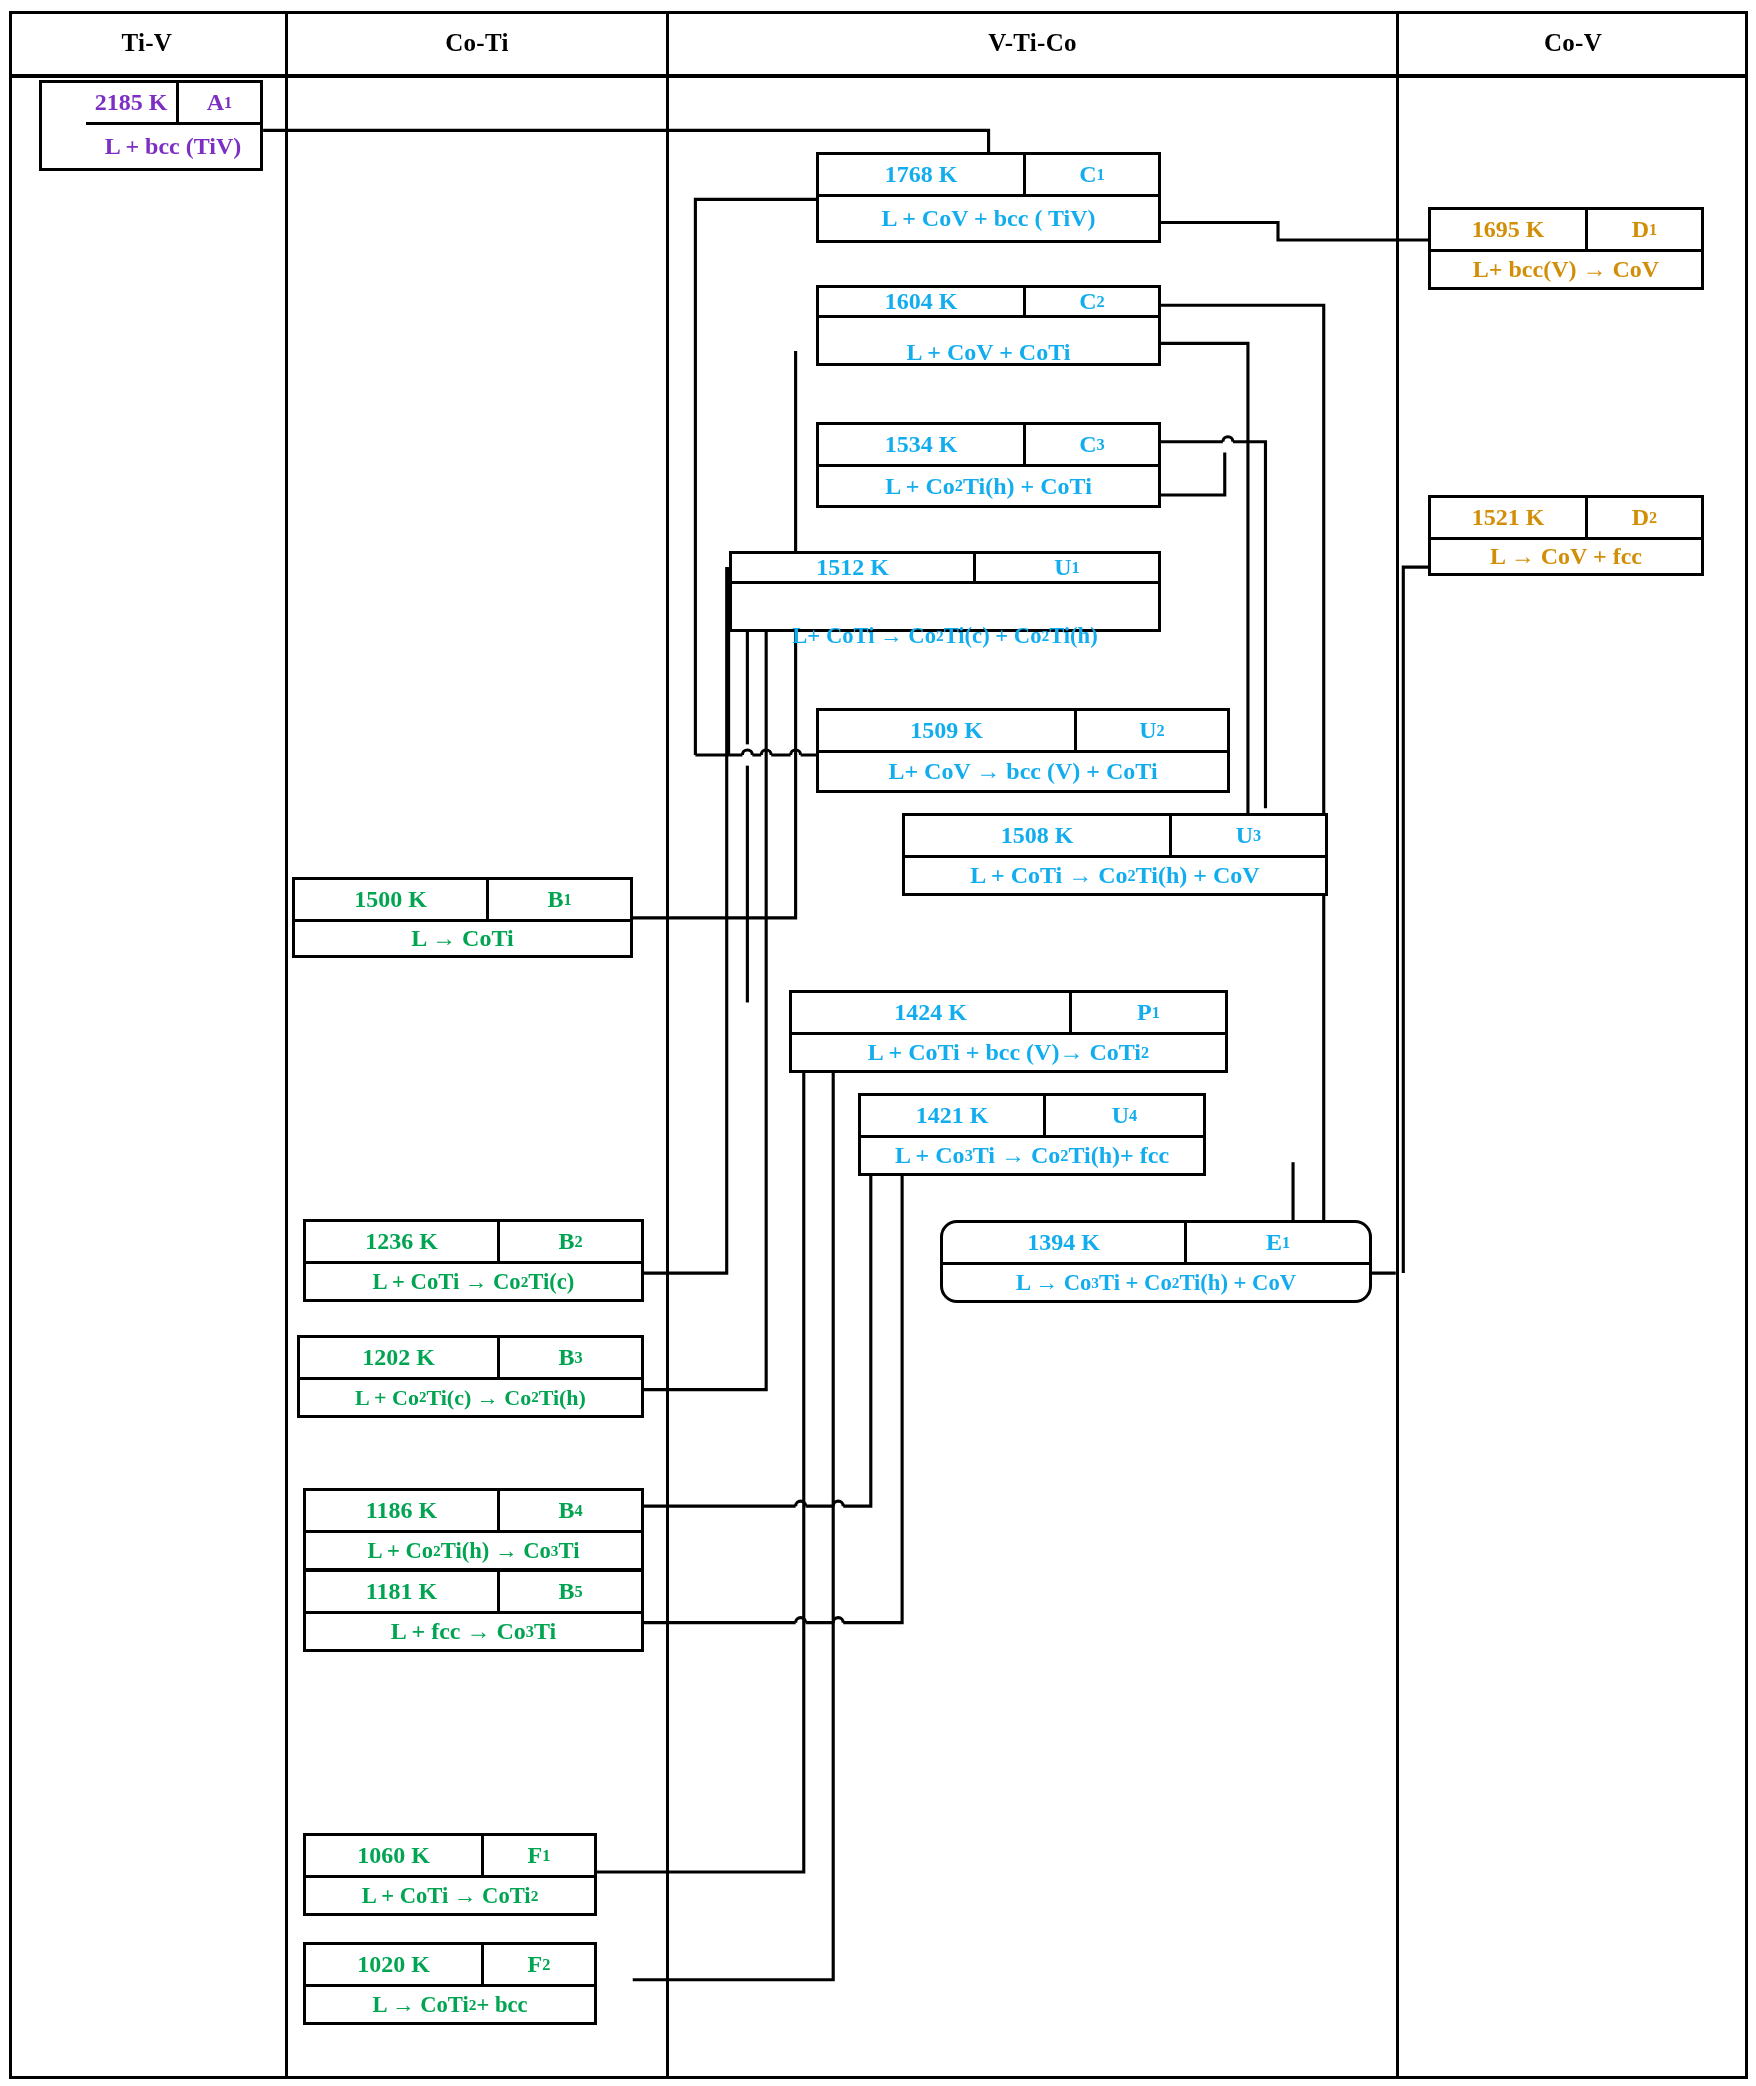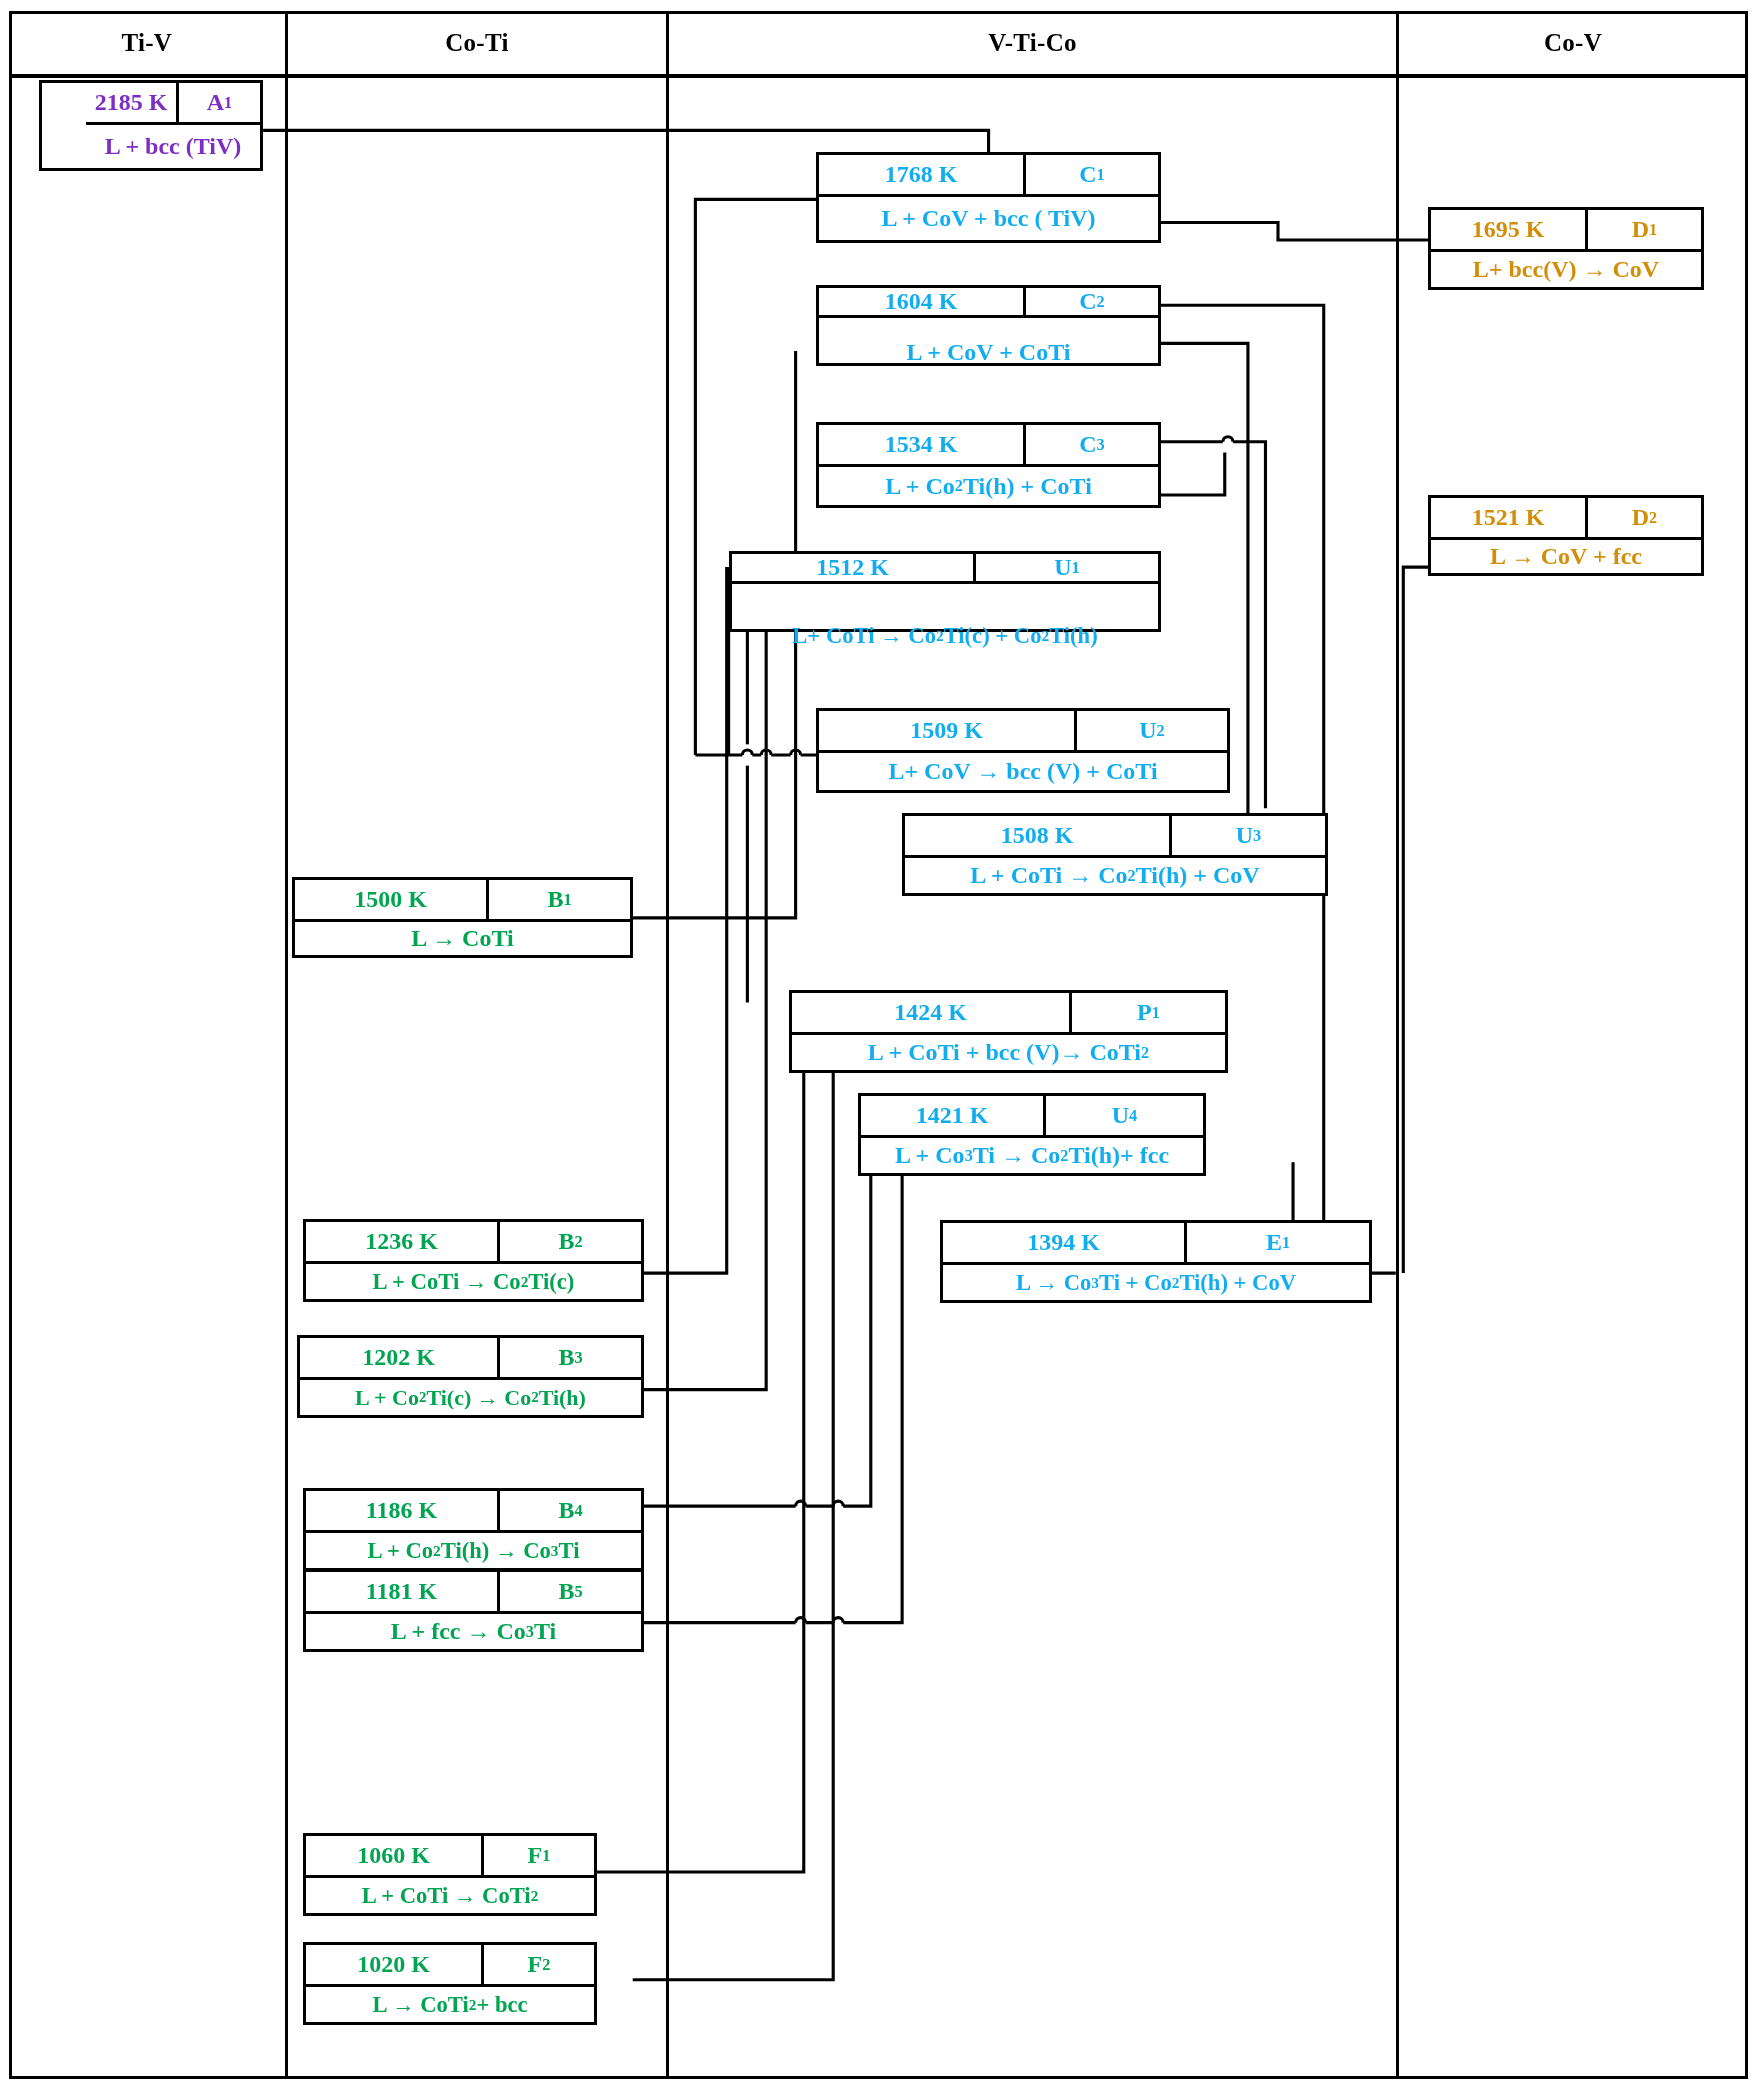--- a/index.html
+++ b/index.html
@@ -235,21 +235,21 @@
     <div class="rtop">
       <div class="rtemp">1421 K</div>
       <div class="rlab" style="width:157px;">
           <span>U</span>
           <sub>4</sub>
         </div>
     </div>
     <div class="rrxn">L + Co<sub>3</sub>Ti → Co<sub>2</sub>Ti(h)+ fcc</div>
   </div>
 
-  <div class="rbox c-cyan" style="left:940px;top:1220px;width:432px;height:83px;">
+  <div class="rbox c-cyan" style="left:940px;top:1220px;width:432px;height:83px;border-radius:17px;">
     <div class="rtop">
       <div class="rtemp">1394 K</div>
       <div class="rlab" style="width:182px;">
           <span>E</span>
           <sub>1</sub>
         </div>
     </div>
     <div class="rrxn" style="font-size:22.6px;">L → Co<sub>3</sub>Ti + Co<sub>2</sub>Ti(h) + CoV</div>
   </div>
 

